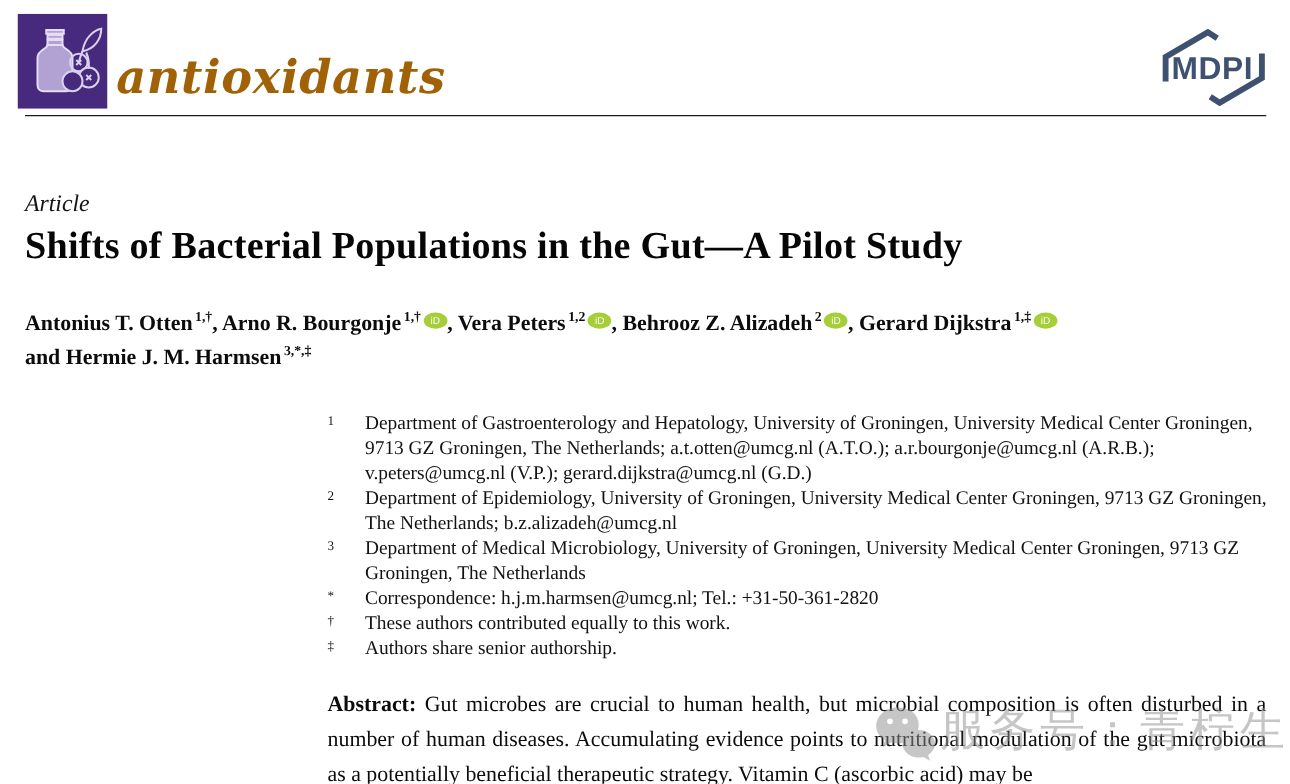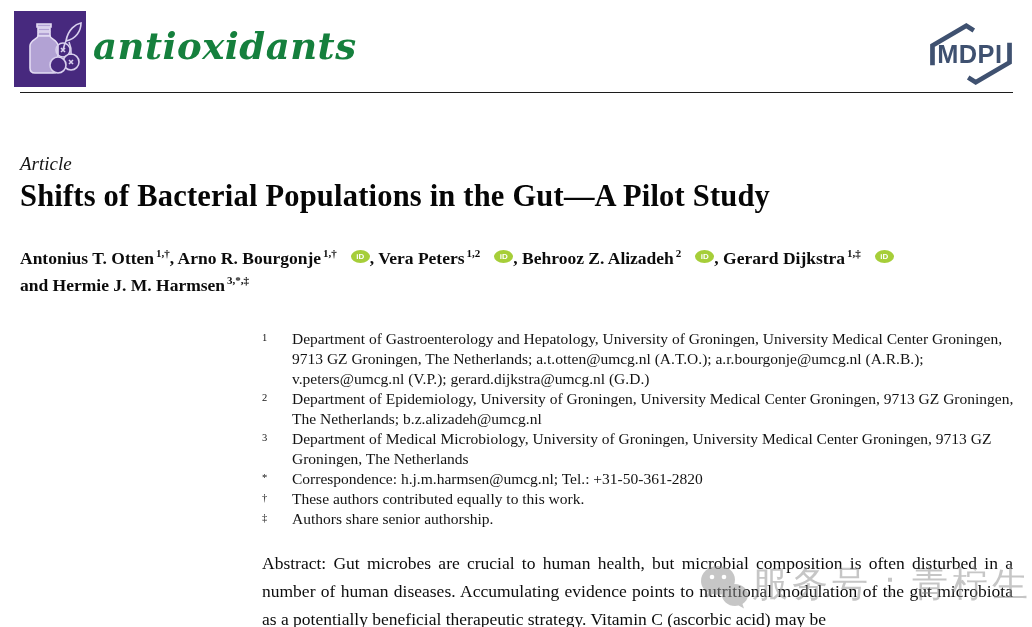--- a/index.html
+++ b/index.html
@@ -11,24 +11,24 @@
     color:#111111;
     overflow:hidden;
   }
 
   
   .journal-logo {
     position:absolute; left:14px; top:11px;
     width:72px; height:76px; display:block;
   }
   .journal-name {
-    position:absolute; left:93px; top:24px;
+    position:absolute; left:93px; top:39px;
     font-family:"DejaVu Serif", serif;
     font-style:italic; font-weight:bold;
-    font-size:37px; color:#15803d;
+    font-size:37px; color:#a16207;
     letter-spacing:0.5px;
   }
   .mdpi-logo { position:absolute; left:928px; top:23px; width:86px; height:62px; }
   .header-rule {
     position:absolute; left:20px; top:92px; width:993px;
     border-top:1.6px solid #1c1c1c;
   }
 
   
   .article-label {
@@ -46,42 +46,42 @@
     position:absolute; left:20px; top:245px; width:1008px;
     font-size:17.5px; font-weight:bold; line-height:27px; color:#0c0c0c;
   }
   .asup {
     font-size:11px; vertical-align:7px; margin-left:2px; line-height:0;
   }
   .orcid {
     display:inline-block; width:19px; height:13px; border-radius:50%;
     background:#a6ce39; color:#ffffff;
     font-family:"Liberation Sans", sans-serif;
-    font-size:8px; font-weight:bold; text-align:center; line-height:13px;
-    vertical-align:5px; margin-left:14px; letter-spacing:0;
+    font-size:8px; font-weight:normal; text-align:center; line-height:13px;
+    vertical-align:5px; margin-left:2px; letter-spacing:0;
   }
 
   
   .affiliations {
     position:absolute; left:262px; top:329px; width:752px;
     font-size:15.5px; line-height:20px; color:#121212;
   }
   .aff-row { display:flex; }
   .aff-marker {
     flex:0 0 30px; width:30px;
     font-size:10.5px; position:relative; top:-1px;
   }
   .aff-text { flex:1; }
 
   
   .abstract {
     position:absolute; left:262px; top:549px; width:751px;
     font-size:17.5px; line-height:28px; text-align:justify; color:#0c0c0c;
   }
-  .abstract .abs-label { font-weight:normal; }
+  .abstract .abs-label { font-weight:bold; }
 
   
   .watermark {
     position:absolute; left:700px; top:560px;
     display:flex; align-items:flex-start;
     opacity:0.5; z-index:5; pointer-events:none;
   }
   .wm-icon { width:48px; height:50px; margin-top:4px; }
   .wm-text {
     font-family:"Liberation Sans", sans-serif;

